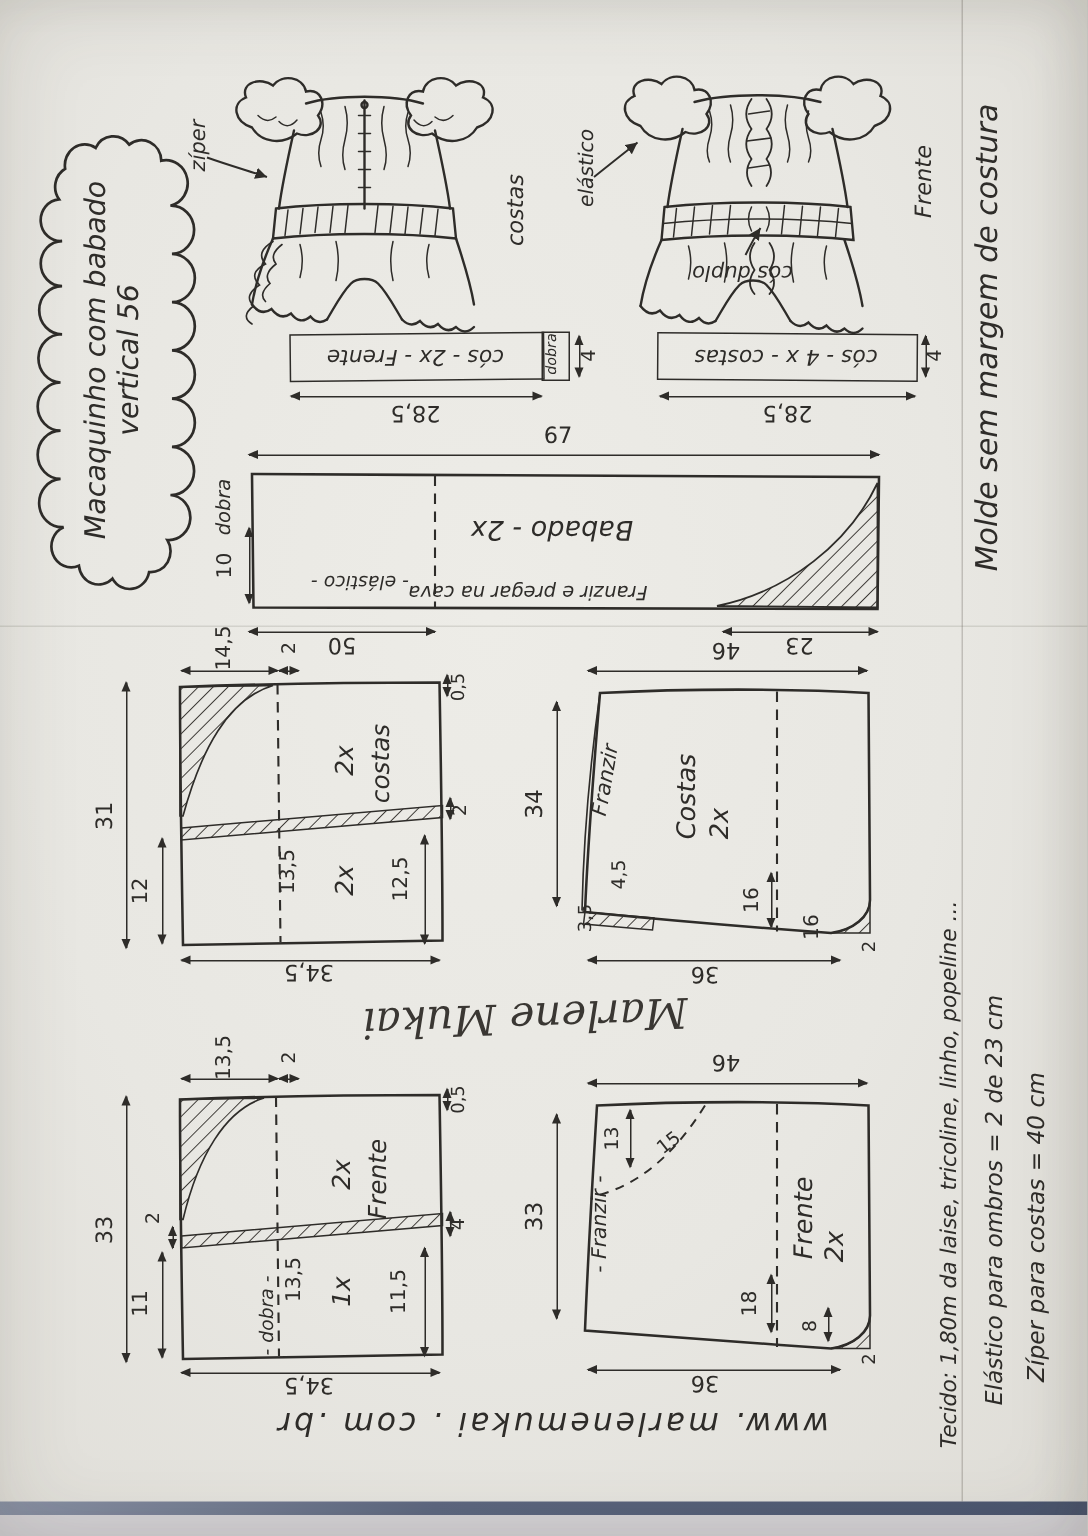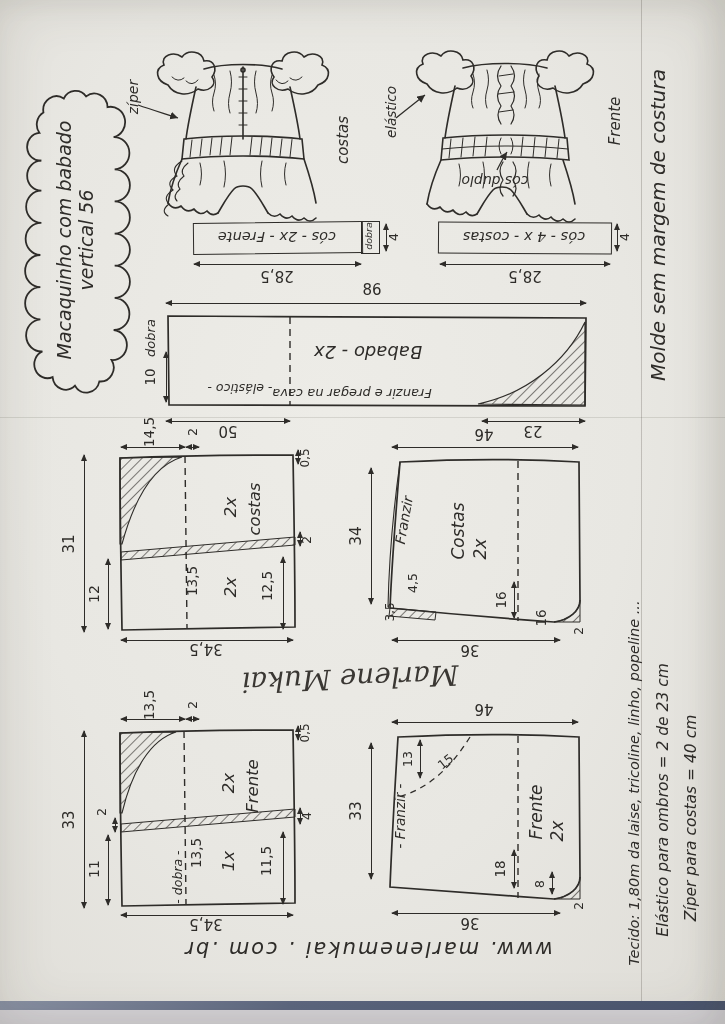--- a/index.html
+++ b/index.html
@@ -139,21 +139,21 @@
   <div class="lbl flip" style="left:525px;top:275px;font-size:15px;">28,5</div>
   <div class="dimv" style="left:613px;top:224px;height:27px;"></div>
   <div class="lbl up" style="left:625px;top:237px;font-size:13px;">4</div>
 
   <svg style="left:160px;top:310px" width="432" height="104" viewBox="0 0 432 104">
     <path fill="none" stroke="#2e2c29" stroke-width="1.7" d="M8,6 C150,7 300,7 426,8 L425,96 C290,95 150,95 9,95 Z"></path>
     <path d="M130,7 L130,95" stroke="#2e2c29" stroke-width="1.4" stroke-dasharray="7 5" fill="none"></path>
     <path d="M425,12 C406,52 366,84 318,94 L425,95 Z" fill="url(#hatch)" stroke="#2e2c29" stroke-width="1.2"></path>
   </svg>
   <div class="dimh" style="left:166px;top:299px;width:420px;"></div>
-  <div class="lbl" style="left:372px;top:291px;font-size:15px;">86</div>
+  <div class="lbl" style="left:372px;top:291px;font-size:15px;">67</div>
   <div class="lbl up hw" style="left:151px;top:338px;font-size:13px;">dobra</div>
   <div class="dimv" style="left:162px;top:352px;height:50px;"></div>
   <div class="lbl up" style="left:151px;top:377px;font-size:13.5px;">10</div>
   <div class="lbl flip hw" style="left:368px;top:352px;font-size:18px;">Babado - 2x</div>
   <div class="lbl flip hw" style="left:240px;top:388px;font-size:12.5px;">- elástico -</div>
   <div class="lbl flip hw" style="left:352px;top:393px;font-size:13px;">Franzir e pregar na cava</div>
   <div class="dimh" style="left:166px;top:417px;width:124px;"></div>
   <div class="lbl flip" style="left:228px;top:430px;font-size:15px;">50</div>
   <div class="dimh" style="left:482px;top:417px;width:103px;"></div>
   <div class="lbl flip" style="left:533px;top:430px;font-size:15px;">23</div>

